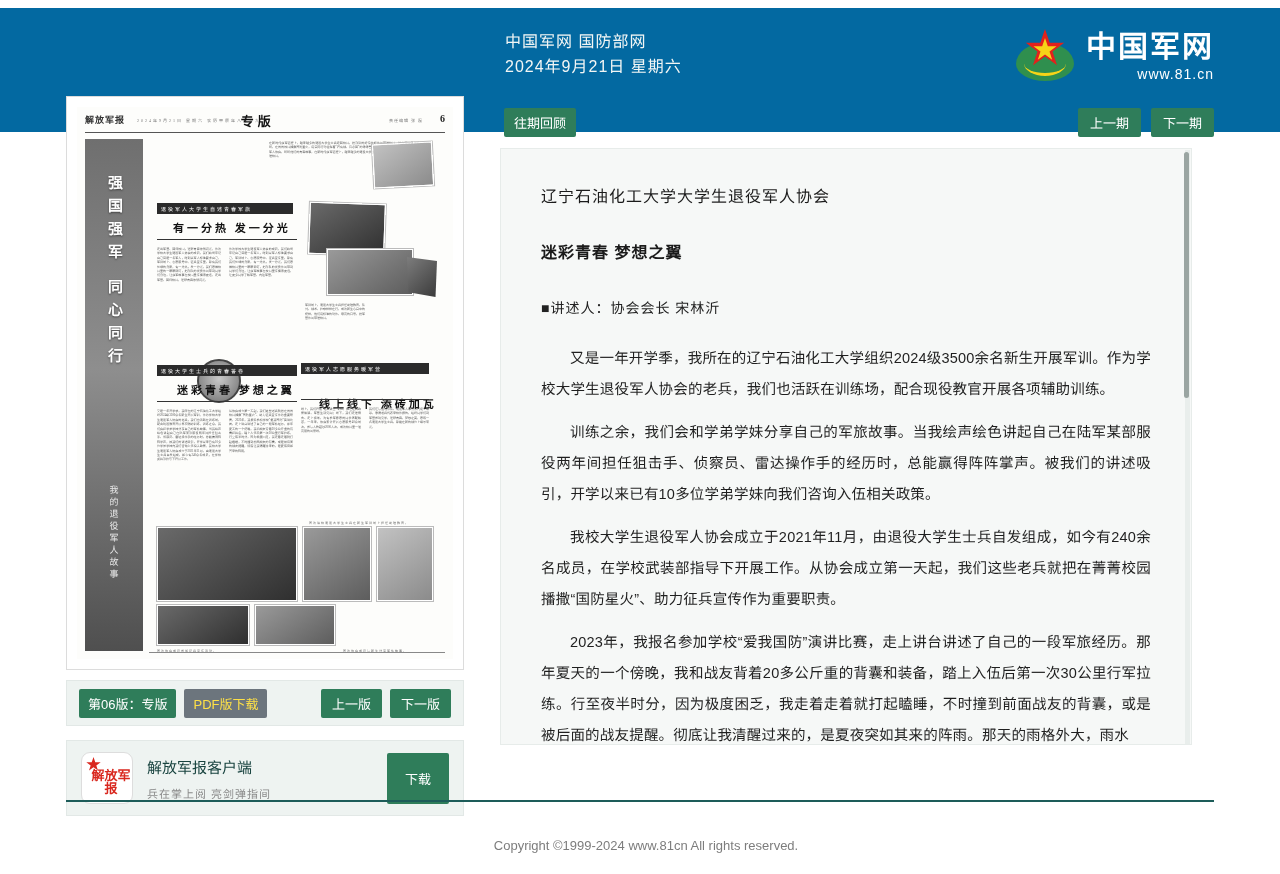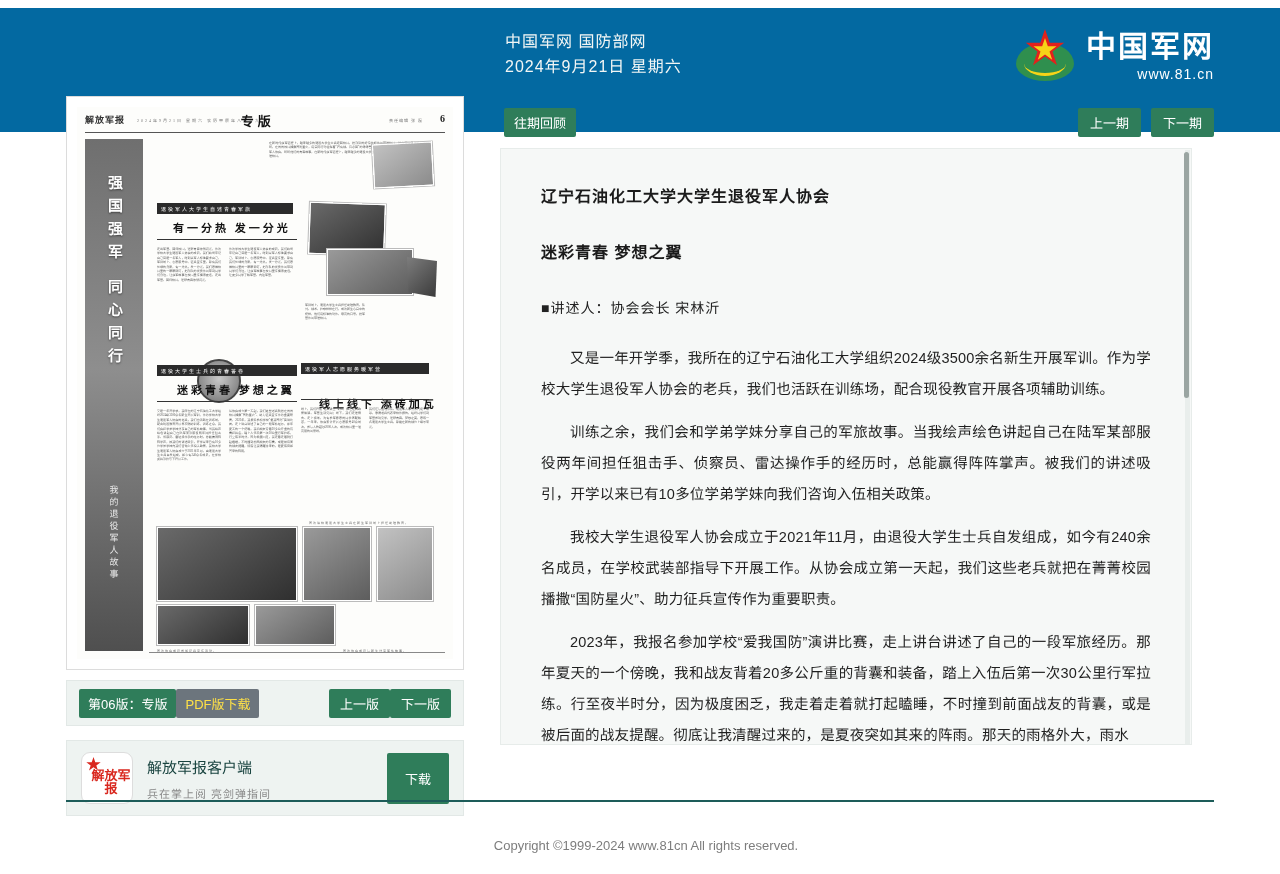--- a/index.html
+++ b/index.html
@@ -234,21 +234,21 @@
   }
 
   .paper-tools {
     margin-top: 10px;
     width: 398px; height: 46px;
     background: #eef3f1;
     border: 1px solid #e2e8e6;
     display: flex;
     align-items: center;
     padding: 0 12px;
-    gap: 0;
+    gap: 8px;
   }
   .tag-green {
     background: #2f7d5a;
     color: #ffffff;
     font-size: 13px;
     padding: 5px 9px;
     border-radius: 2px;
     white-space: nowrap;
   }
   .tag-gray {
@@ -358,21 +358,21 @@
     margin-top: 18px;
     width: 692px;
     height: 597px;
     background: #f6f8f7;
     border: 1px solid #e7ecea;
     padding: 34px 40px 10px 40px;
     overflow: hidden;
   }
   .article-title {
     font-size: 16px;
-    font-weight: bold;
+    font-weight: normal;
     color: #1b1b1b;
     letter-spacing: 1px;
     margin: 0 0 32px 0;
   }
   .article-subtitle {
     font-size: 16px;
     font-weight: bold;
     color: #1b1b1b;
     letter-spacing: 1px;
     margin: 0 0 34px 0;

